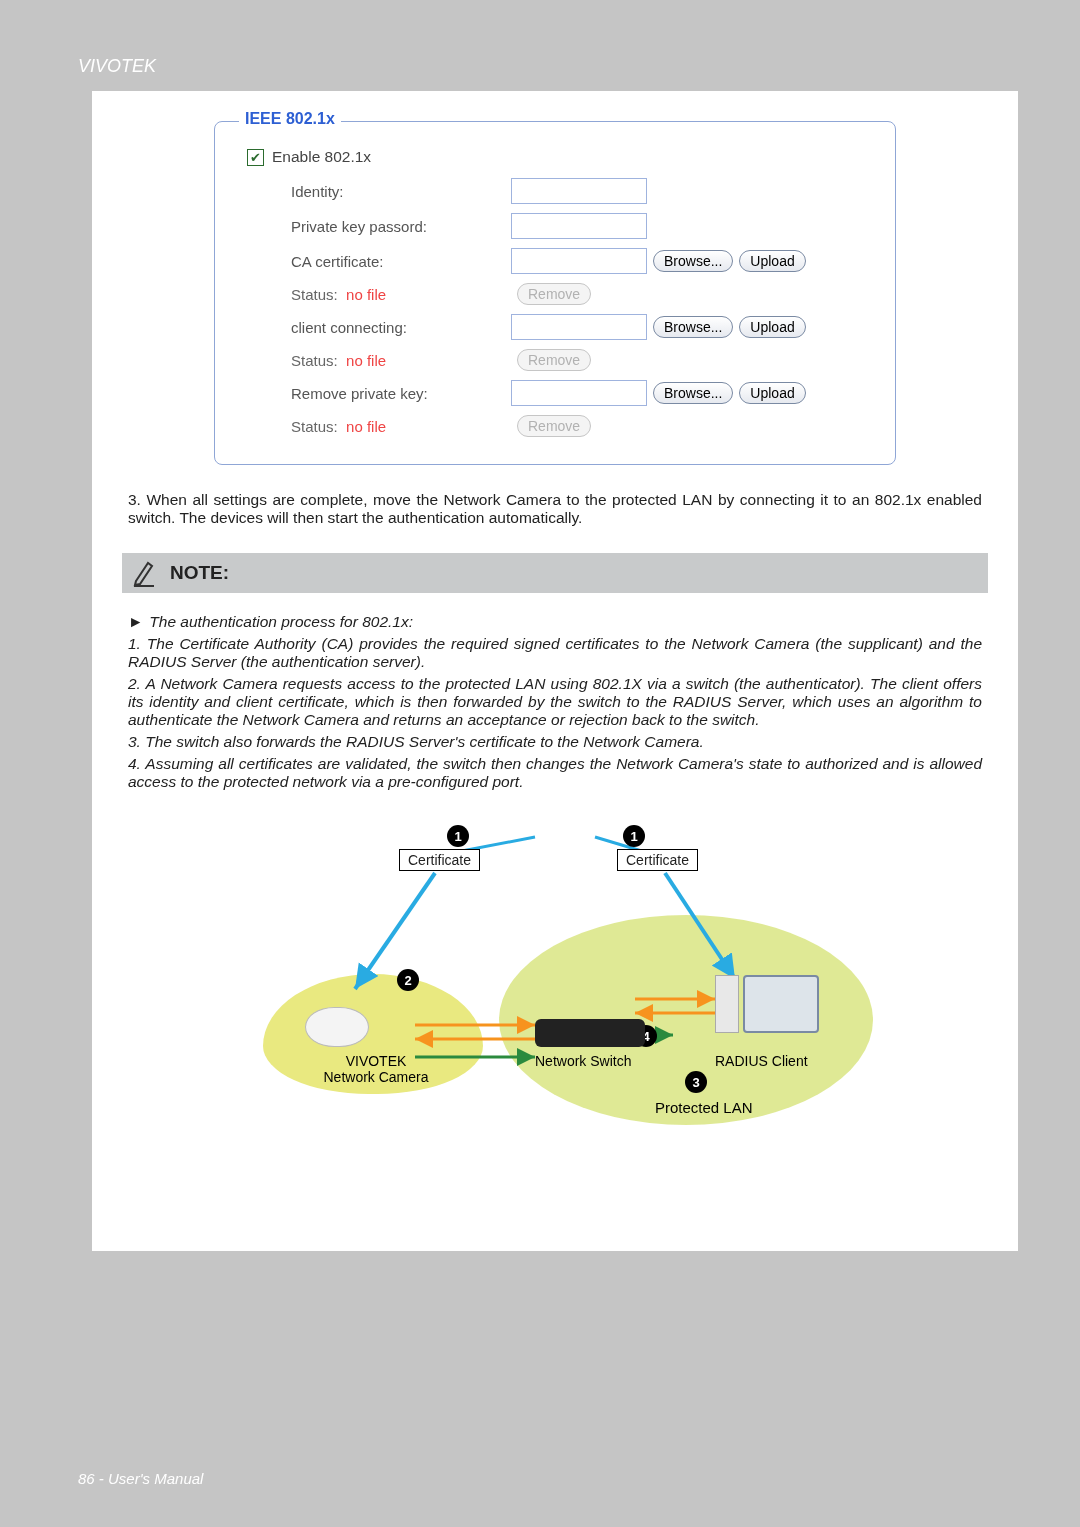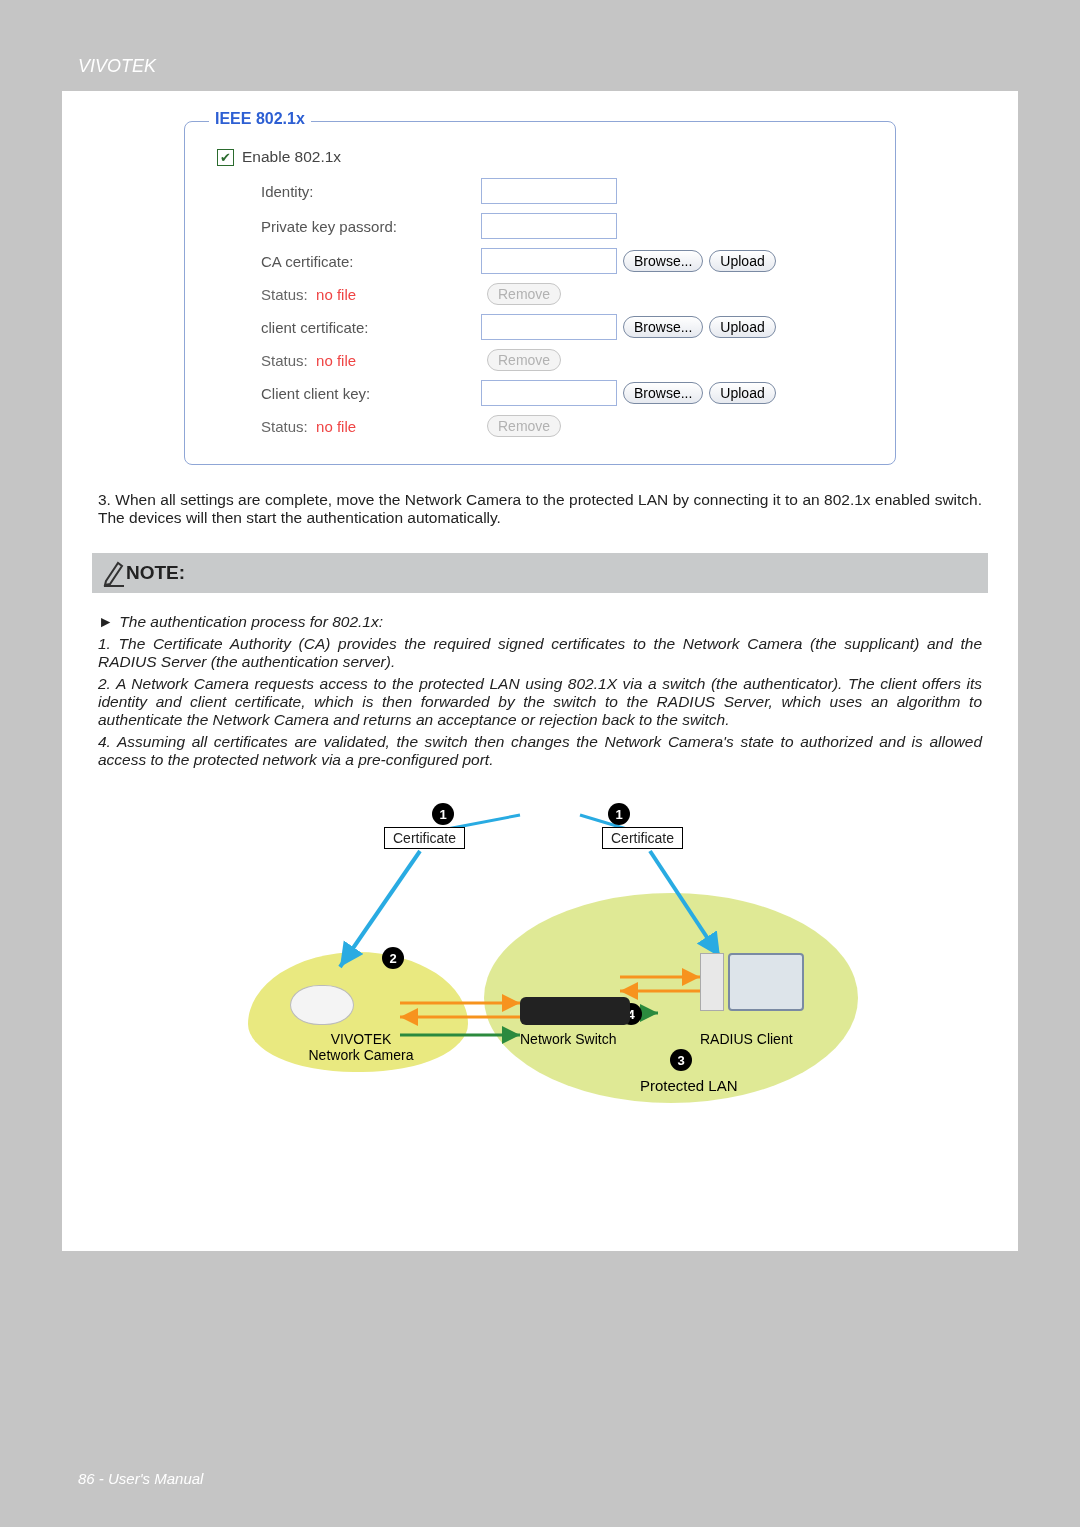--- a/index.html
+++ b/index.html
@@ -1,38 +1,38 @@
 <!DOCTYPE html>
 <html><head>
 <meta charset="utf-8">
 <style>
   body{margin:0;background:#c5c5c5;font-family:Arial,Helvetica,sans-serif;font-size:15.5px;color:#222}
   .page{width:1080px;height:1527px;margin:0 auto;background:#c5c5c5;position:relative}
   .hdr{padding:56px 0 0 78px;color:#fff;font-style:italic;font-size:18px}
-  .content{background:#fff;margin:12px 62px 0 62px;padding:20px 30px 30px 30px;min-height:1110px;border-top:2px solid #c5c5c5}
+  .content{background:#fff;margin:12px 62px 0 92px;padding:20px 30px 30px 30px;min-height:1110px;border-top:2px solid #c5c5c5}
   
   .panel{border:1px solid #8fa6d6;border-radius:8px;margin:10px 92px 26px 92px;padding:24px 20px 18px 20px;position:relative}
   .legend{position:absolute;top:-12px;left:24px;background:#fff;padding:0 6px;color:#2d5fd3;font-weight:bold;font-size:16px}
   .ck-row{display:flex;align-items:center;gap:8px;margin:2px 0 12px 12px;color:#444}
   .ck{width:15px;height:15px;border:1px solid #2b6b2e;display:inline-flex;align-items:center;justify-content:center;color:#2b6b2e;font-size:13px}
   .frow{display:flex;align-items:center;margin:9px 0 9px 56px}
   .lbl{flex:0 0 220px;color:#555;font-size:15px}
   .sel{border:2px solid #f2b535;background:#fff;display:inline-flex;align-items:center;height:26px}
   .sel span{padding:0 12px;font-size:14px}
   .sel .arr{border-left:1px solid #aac;width:20px;height:26px;display:inline-flex;align-items:center;justify-content:center;background:#eef3ff;color:#2d5fd3;font-size:11px}
   .tinput{border:1px solid #9fb3de;height:22px;width:130px}
   .finput{border:1px solid #9fb3de;height:22px;width:130px}
   .btn{border:1px solid #7a8aa3;background:linear-gradient(#fff,#e6e9ef);padding:2px 10px;font-size:14px;border-radius:11px;margin-left:6px}
   .btn[disabled]{color:#b2b2b2;border-color:#c6c6c6;background:#f4f4f4}
   .status{color:#666}
   .no{color:#ef4444}
   
   .para{text-align:justify;margin:20px 0 12px 0;padding:0 6px}
   
-  .notebar{background:#c8cacb;display:flex;align-items:center;gap:0;padding:6px 10px;margin:26px 0 8px 0}
+  .notebar{background:#c8cacb;display:flex;align-items:center;gap:14px;padding:6px 10px;margin:26px 0 8px 0}
   .noteicon svg{display:block}
   .notetxt{font-weight:bold;font-size:19px}
   .notes{padding:8px 6px 0 6px}
   .notes p{margin:4px 0;font-style:italic;text-align:justify}
   .arrowline::before{content:"►";margin-right:6px}
   
   .diagram{margin:8px auto 0 auto;width:640px;height:330px;position:relative}
   .dgbox{position:absolute;border:1px solid #000;background:#fff;font-size:14px;text-align:center;padding:2px 8px}
   .cabox{left:250px;top:0;width:160px}
   .cert1{left:164px;top:50px}
@@ -79,32 +79,32 @@
     <input class="finput" style="">
     <button class="btn">Browse...</button>
     <button class="btn">Upload</button>
   </div>
   <div class="frow">
     <span class="lbl"><span class="status">Status:</span>&nbsp;&nbsp;<span class="no">no file</span></span>
     <button class="btn" disabled="">Remove</button>
   </div>
 
   <div class="frow">
-    <span class="lbl">client certificate:</span>
+    <span class="lbl">client connecting:</span>
     <input class="finput" style="">
     <button class="btn">Browse...</button>
     <button class="btn">Upload</button>
   </div>
   <div class="frow">
     <span class="lbl"><span class="status">Status:</span>&nbsp;&nbsp;<span class="no">no file</span></span>
     <button class="btn" disabled="">Remove</button>
   </div>
 
   <div class="frow">
-    <span class="lbl">Client client key:</span>
+    <span class="lbl">Remove private key:</span>
     <input class="finput" style="">
     <button class="btn">Browse...</button>
     <button class="btn">Upload</button>
   </div>
   <div class="frow">
     <span class="lbl"><span class="status">Status:</span>&nbsp;&nbsp;<span class="no">no file</span></span>
     <button class="btn" disabled="">Remove</button>
   </div>
 </div>
 
@@ -117,20 +117,21 @@
             <line x1="2" y1="27" x2="22" y2="27" stroke="#333" stroke-width="2"></line>
           </svg>
   </span>
   <span class="notetxt">NOTE:</span>
 </div>
 
 <div class="notes">
   <p class="arrowline">The authentication process for 802.1x:</p>
   <p>1. The Certificate Authority (CA) provides the required signed certificates to the Network Camera (the supplicant) and the RADIUS Server (the authentication server).</p>
   <p>2. A Network Camera requests access to the protected LAN using 802.1X via a switch (the authenticator). The client offers its identity and client certificate, which is then forwarded by the switch to the RADIUS Server, which uses an algorithm to authenticate the Network Camera and returns an acceptance or rejection back to the switch.</p>
+  <p>3. The switch also forwards the RADIUS Server's certificate to the Network Camera.</p>
   <p>4. Assuming all certificates are validated, the switch then changes the Network Camera's state to authorized and is allowed access to the protected network via a pre-configured port.</p>
 </div>
 
 <div class="diagram">
 
   <div class="prot"></div>
 
   <div class="camcloud"></div>
 
   <svg width="640" height="330" style="position:absolute;left:0;top:0">

